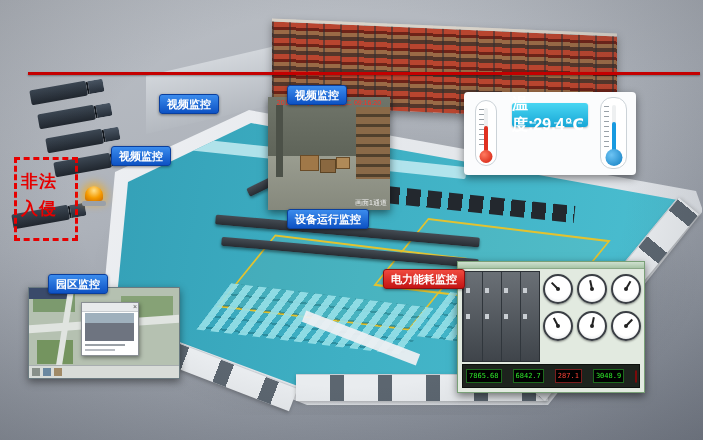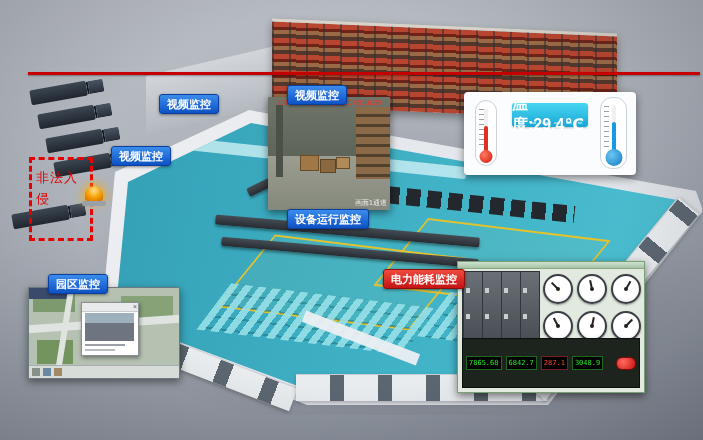--- a/index.html
+++ b/index.html
@@ -75,22 +75,22 @@
     color:#fff;font-size:11px;font-weight:bold;cursor:pointer;
     background:linear-gradient(180deg,#3b8ced,#0d52c4);
     border:1px solid #0a3f9e;border-radius:3px;box-shadow:0 1px 3px rgba(0,0,0,.45);}
   .hotspot.red{background:linear-gradient(180deg,#f04a3e,#c41414);border-color:#8f0d0d;}
   .hs-door{left:159px;top:94px;}     .hs-video{left:287px;top:85px;}
   .hs-env{left:452px;top:99px;}      .hs-light{left:111px;top:146px;}
   .hs-equip{left:287px;top:209px;}   .hs-power{left:383px;top:269px;}
   .hs-park{left:48px;top:274px;}
 
   .intrusion{position:absolute;left:14px;top:157px;width:50px;height:62px;z-index:5;
-    border:3px dashed #e60000;color:#e60000;font-size:13px;font-weight:normal;
-    padding:8px 4px;line-height:1.6;letter-spacing:1px;margin-left:15px;}
+    border:3px dashed #e60000;color:#e60000;font-size:17px;font-weight:bold;
+    padding:8px 4px;line-height:1.6;letter-spacing:1px;}
   .beacon{position:absolute;left:81px;top:186px;width:26px;height:24px;z-index:5;}
   .beacon .dome{width:18px;height:15px;margin:0 auto;
     background:radial-gradient(circle at 50% 30%,#ffe08a,#f59b00 55%,#c96a00);
     border-radius:9px 9px 3px 3px;box-shadow:0 0 8px 3px rgba(255,170,0,.65);}
   .beacon .base{width:24px;height:5px;margin:0 auto;background:#9aa0a8;border-radius:2px;}
 
   
   .video-panel{position:absolute;left:268px;top:97px;width:122px;height:113px;z-index:4;
     overflow:hidden;cursor:pointer;box-shadow:0 3px 8px rgba(0,0,0,.5);
     background:linear-gradient(180deg,#70756a 0%,#5f6459 52%,#9a9d90 52%,#85887c 100%);}
@@ -171,21 +171,21 @@
     margin:-2px 0 0 -2px;background:#222;border-radius:50%;}
   .needle{position:absolute;left:calc(50% - 1px);bottom:50%;width:2px;height:9px;
     background:#222;transform-origin:50% 100%;}
   .pp-gauges .gauge:nth-child(1) .needle{transform:rotate(-45deg);}
   .pp-gauges .gauge:nth-child(2) .needle{transform:rotate(-12deg);}
   .pp-gauges .gauge:nth-child(3) .needle{transform:rotate(30deg);}
   .pp-gauges .gauge:nth-child(4) .needle{transform:rotate(-28deg);}
   .pp-gauges .gauge:nth-child(5) .needle{transform:rotate(12deg);}
   .pp-gauges .gauge:nth-child(6) .needle{transform:rotate(44deg);}
   .pp-readouts{position:absolute;left:4px;right:4px;bottom:4px;height:22px;
-    background:#1d231d;border:1px solid #0c100c;display:flex;align-items:center;gap:4px;padding:13px 3px;}
+    background:#1d231d;border:1px solid #0c100c;display:flex;align-items:center;gap:11px;padding:0 3px;}
   .lcd{background:#000;color:#2ee82a;border:1px solid #1d6a1d;
     font-family:"DejaVu Sans Mono","Liberation Mono",monospace;font-size:7px;padding:2px 2px;}
   .lcd.red{color:#ff4438;border-color:#7a1d1d;}
   .pp-stop{margin-left:auto;width:18px;height:11px;border-radius:6px;cursor:pointer;
     background:radial-gradient(circle at 35% 35%,#ff6a5e,#c81010);border:1px solid #7a0a0a;}
 </style>
 </head>
 <body>
 
 <div class="stage">

